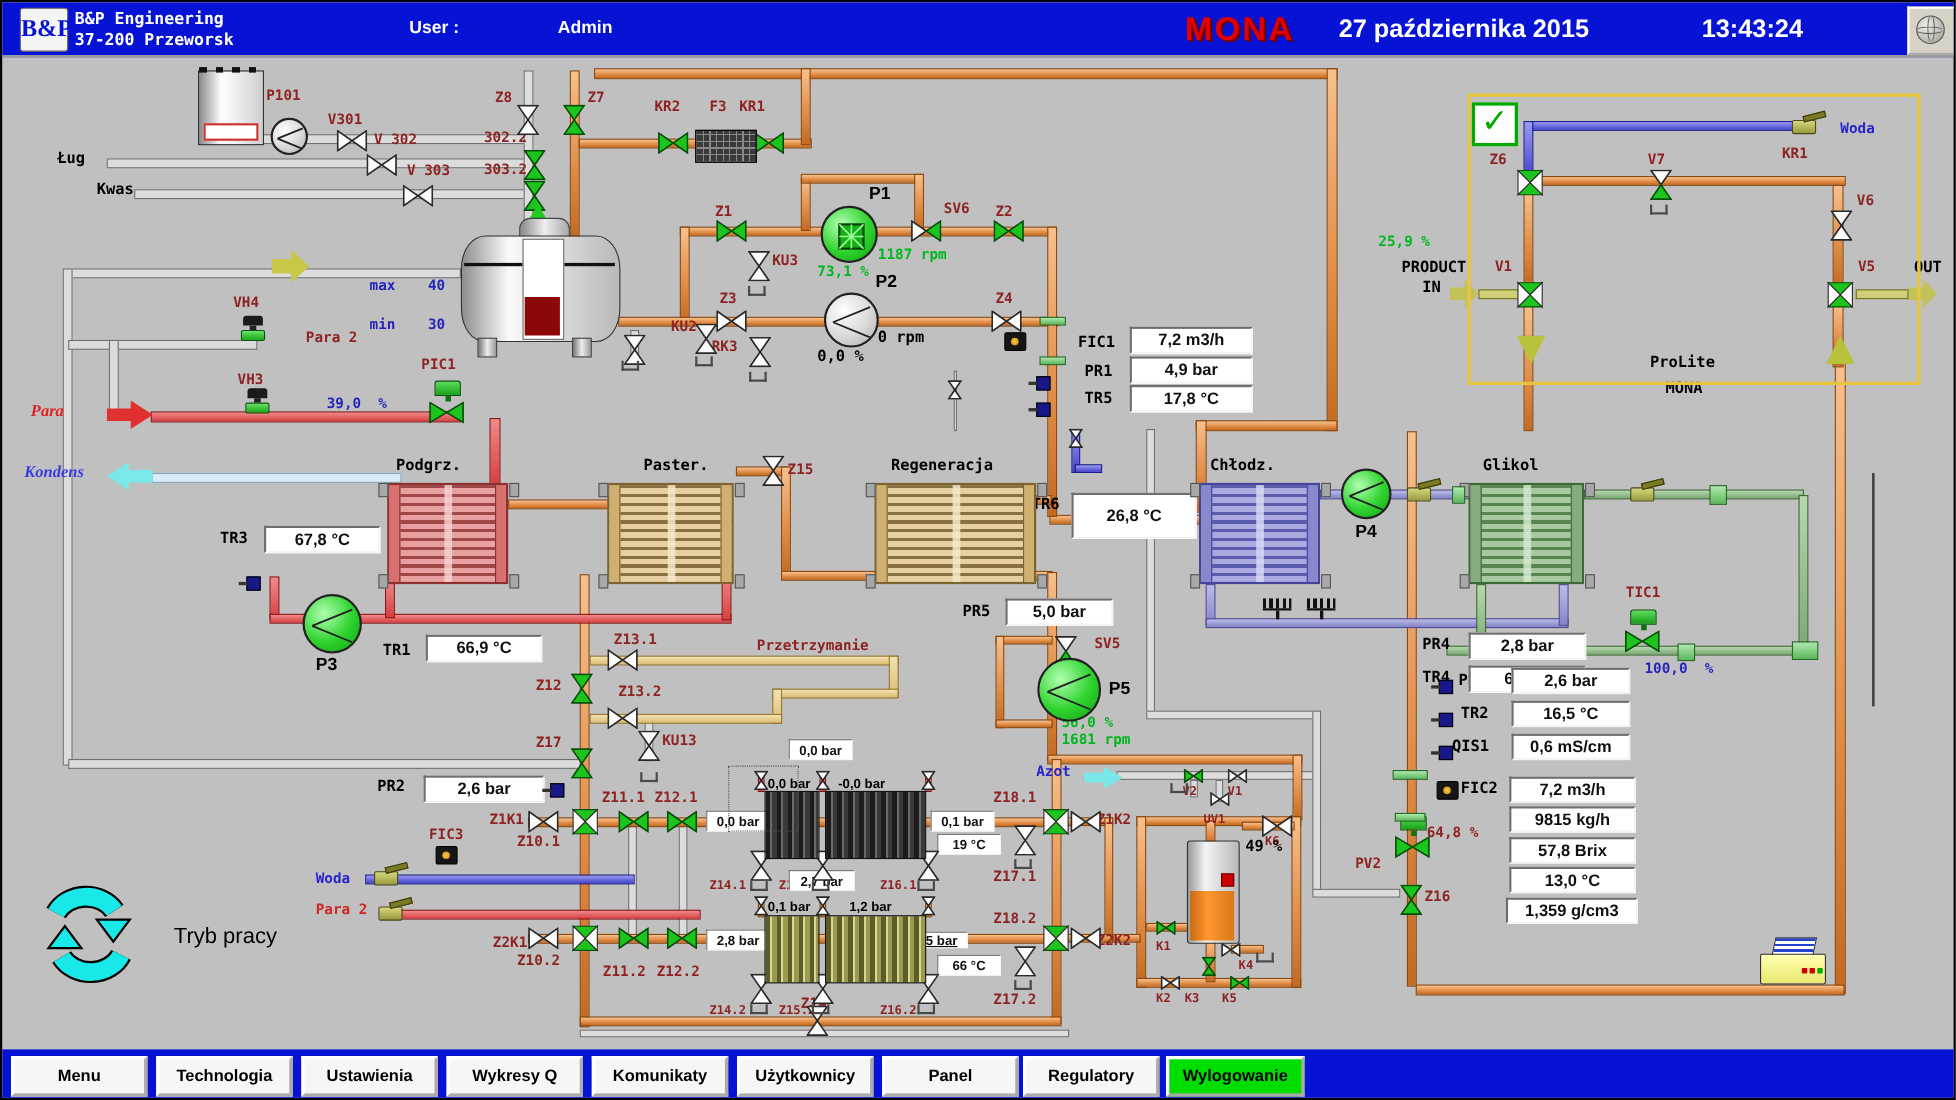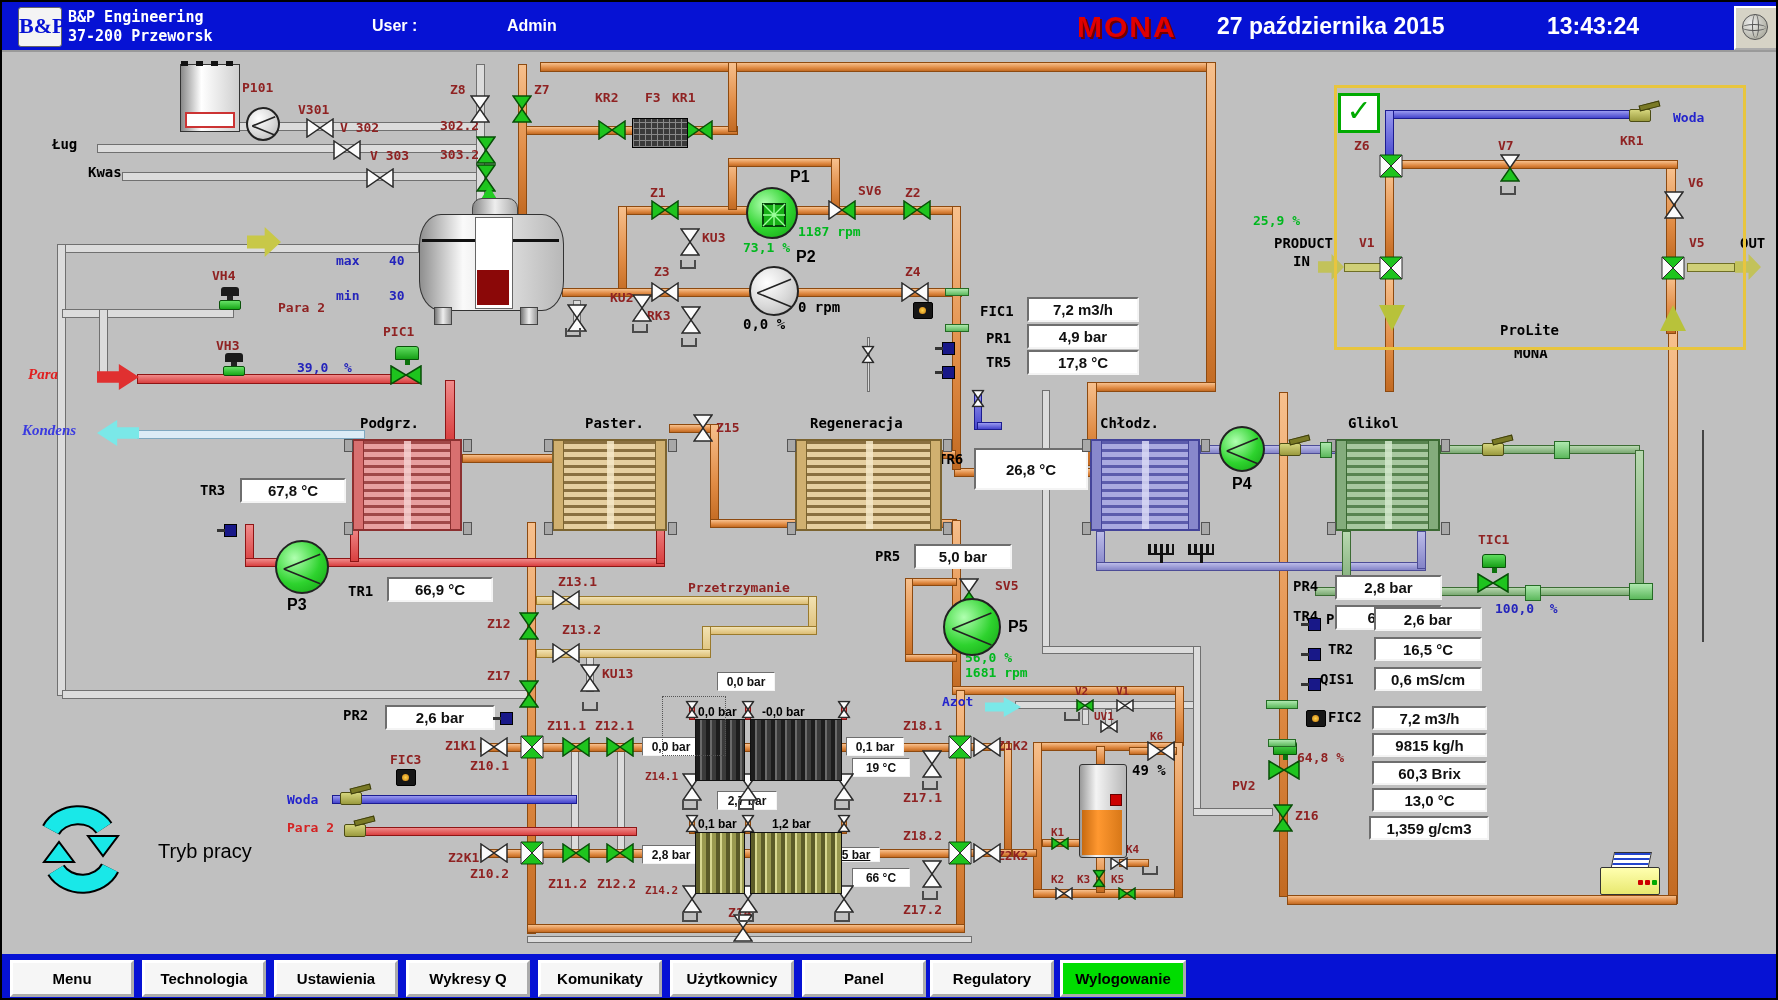--- a/index.html
+++ b/index.html
@@ -24,21 +24,21 @@
   .p.lb{background:#dcecf6;border-color:#7fa8c0;}
   .p.b{background:linear-gradient(180deg,#9a9af0,#4444cc);border-color:#1c1c90;}
   .p.v{background:linear-gradient(180deg,#bcbce8,#8484c8);border-color:#4c4c96;}
   .p.gr{background:linear-gradient(180deg,#b8d8b0,#7aa872);border-color:#3c6c34;}
   .p.t{background:linear-gradient(180deg,#f2e2b2,#dcbd74);border-color:#9a7a2c;}
   .p.y{background:#cfcf78;border-color:#6f6f26;}
   .p.k{background:#444;border-color:#444;}
   
   .lab{position:absolute;white-space:pre;line-height:1.05;}
   .tag{font:bold 13px "DejaVu Sans Mono",monospace;color:#8f2222;}
-  .tagsm{font:bold 11px "DejaVu Sans Mono",monospace;color:#8f2222;}
+  .tagsm{font:bold 11px "DejaVu Sans Mono",monospace;color:#8f2222;margin-top:28px;}
   .blk{font:bold 14px "DejaVu Sans Mono",monospace;color:#000;}
   .blue{font:bold 13px "DejaVu Sans Mono",monospace;color:#2424bb;}
   .grn{font:bold 13px "DejaVu Sans Mono",monospace;color:#00b81e;}
   .lbl{font:bold 14px "DejaVu Sans Mono",monospace;color:#000;}
   .bar{font:bold 12px "Liberation Sans",sans-serif;color:#000;}
   .ired{font:italic bold 15px "Liberation Serif",serif;color:#e02020;}
   .iblu{font:italic bold 15px "Liberation Serif",serif;color:#3a3ae0;}
   .bigl{font:20px "Liberation Sans",sans-serif;color:#000;}
   .redb{font:bold 13px "DejaVu Sans Mono",monospace;color:#d42222;}
   .blueb{font:bold 13px "DejaVu Sans Mono",monospace;color:#2424cc;}
@@ -381,21 +381,21 @@
       <div class="rbox" style="left: 972px; top: 446px; width: 114px; height: 42px;">26,8 °C</div>
       <div class="rbox" style="left: 812px; top: 465px; width: 100px; height: 27px;">0,1 bar</div>
       <div class="rbox" style="left: 912px; top: 542px; width: 98px; height: 25px;">5,0 bar</div>
       <div class="rbox" style="left: 1333px; top: 573px; width: 107px; height: 25px;">2,8 bar</div>
       <div class="rbox" style="left: 1333px; top: 603px; width: 107px; height: 25px;">6,0 °C</div>
       <div class="rbox" style="left: 1372px; top: 605px; width: 108px; height: 24px;">2,6 bar</div>
       <div class="rbox" style="left: 1372px; top: 635px; width: 108px; height: 24px;">16,5 °C</div>
       <div class="rbox" style="left: 1372px; top: 665px; width: 108px; height: 24px;">0,6 mS/cm</div>
       <div class="rbox" style="left: 1370px; top: 704px; width: 115px; height: 24px;">7,2 m3/h</div>
       <div class="rbox" style="left: 1370px; top: 731px; width: 115px; height: 24px;">9815 kg/h</div>
-      <div class="rbox" style="left: 1370px; top: 759px; width: 115px; height: 24px;">60,3 Brix</div>
+      <div class="rbox" style="left: 1370px; top: 759px; width: 115px; height: 24px;">57,8 Brix</div>
       <div class="rbox" style="left: 1370px; top: 786px; width: 115px; height: 24px;">13,0 °C</div>
       <div class="rbox" style="left: 1367px; top: 814px; width: 120px; height: 24px;">1,359 g/cm3</div>
       <div class="rbox" style="left: 383px; top: 703px; width: 110px; height: 25px;">2,6 bar</div>
       <div class="rbox sm" style="left: 640px; top: 735px; width: 58px; height: 19px;">0,0 bar</div>
       <div class="rbox sm" style="left: 640px; top: 843px; width: 58px; height: 19px;">2,8 bar</div>
       <div class="rbox sm" style="left: 715px; top: 670px; width: 58px; height: 19px;">0,0 bar</div>
       <div class="rbox sm" style="left: 715px; top: 789px; width: 60px; height: 19px;">2,7 bar</div>
       <div class="rbox sm" style="left: 844px; top: 735px; width: 58px; height: 19px;">0,1 bar</div>
       <div class="rbox sm" style="left: 850px; top: 756px; width: 58px; height: 19px;">19 °C</div>
       <div class="rbox sm" style="left: 820px; top: 845px; width: 58px; height: 15px; text-decoration: underline;">1,5 bar</div>

